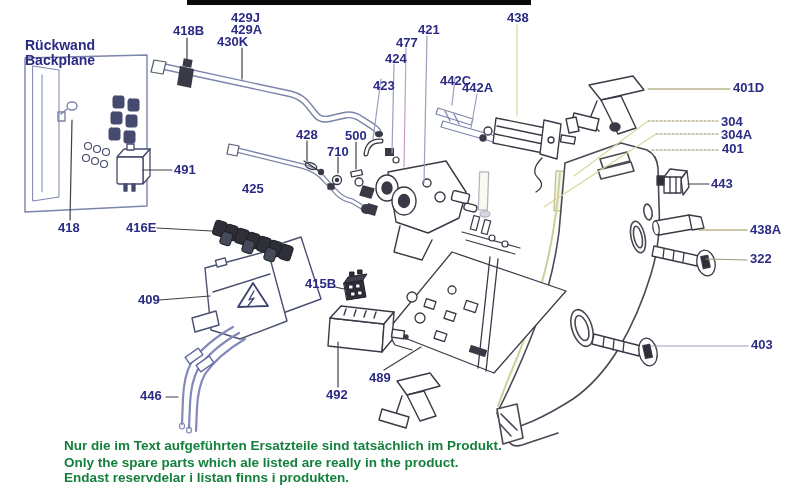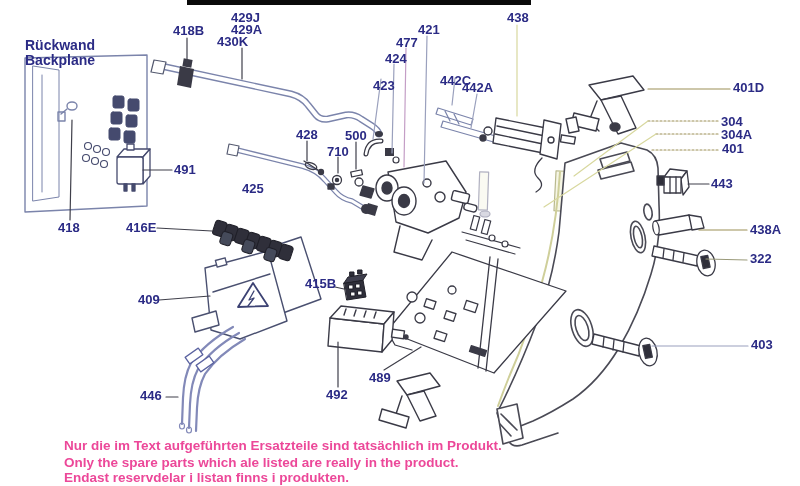--- a/index.html
+++ b/index.html
@@ -11,21 +11,21 @@
   .callout{
     position:absolute;font-weight:bold;font-size:13px;line-height:13px;
     color:#2b2b85;letter-spacing:0px;white-space:nowrap;
   }
   .heading{
     position:absolute;left:25px;top:26px;font-weight:bold;font-size:14px;
     line-height:15px;color:#2b2b85;white-space:nowrap;margin-top:12px;
   }
   .footer-line{
     position:absolute;left:64px;font-weight:bold;font-size:13.5px;line-height:14px;
-    color:#ec4899;white-space:nowrap;
+    color:#15803d;white-space:nowrap;
   }
 </style>
 </head>
 <body>
 
 <div class="stage">
 
   <svg class="art" width="800" height="486" viewBox="0 0 800 486" stroke-linejoin="round" stroke-linecap="round">
 
     <rect x="187" y="0" width="344" height="5" fill="#0a0a0a"></rect>

